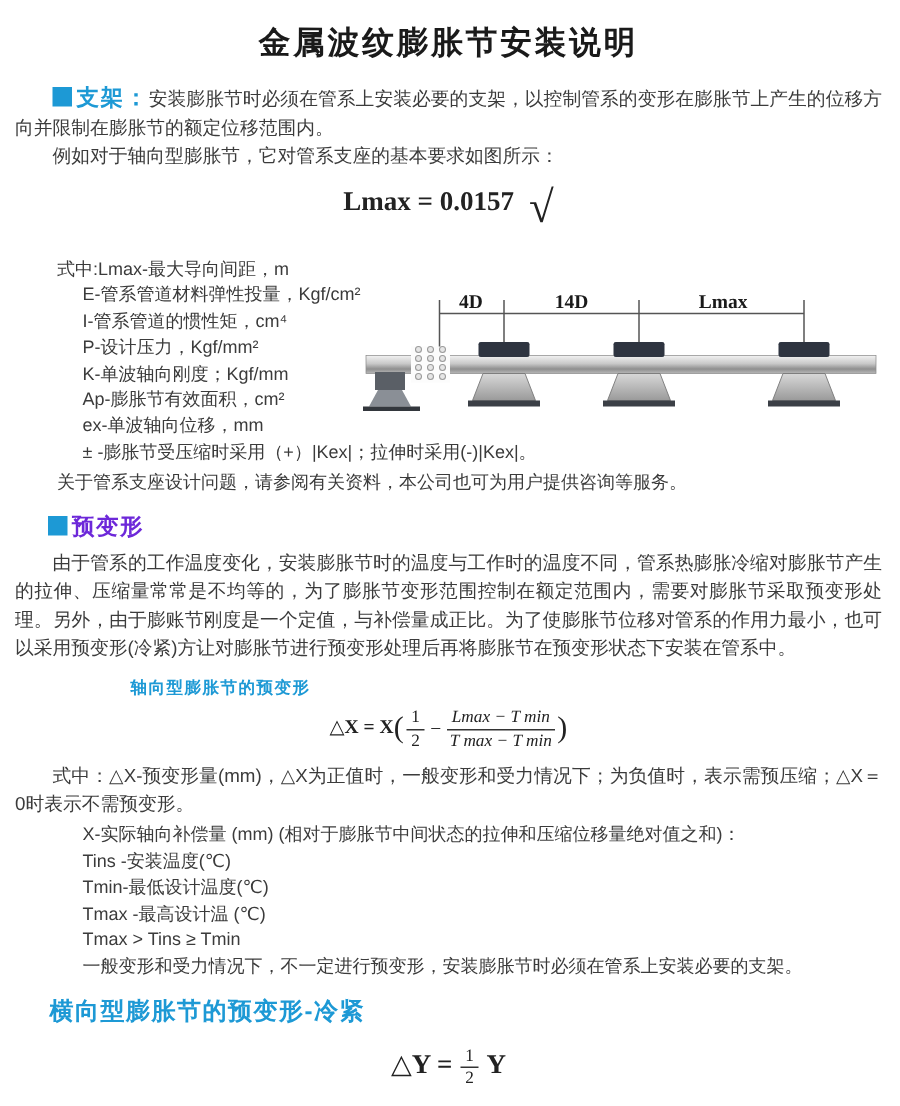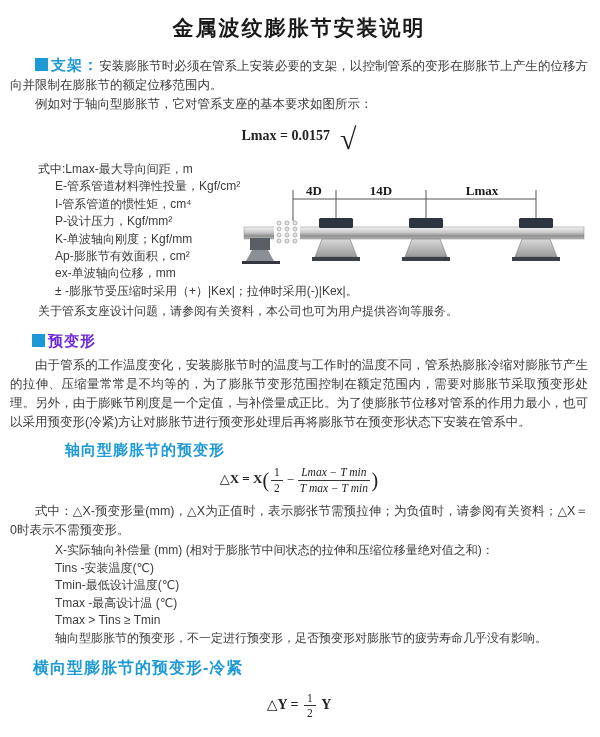--- a/index.html
+++ b/index.html
@@ -5,43 +5,43 @@
   * { margin:0; padding:0; box-sizing:border-box; }
   html,body { width:600px; height:737px; background:#ffffff; overflow:hidden; }
   body { font-family:"Liberation Sans","DejaVu Sans",sans-serif; color:#3b3b3b; }
   .page { width:600px; height:737px; padding:10px 12px 0 10px; position:relative; }
 
   .doc-title { font-size:21px; font-weight:700; color:#1a1a1a; text-align:center;
                letter-spacing:2px; margin:4px 0 14px; }
 
   .para { font-size:12.5px; line-height:19px; text-align:justify; text-indent:2em; color:#3b3b3b; }
 
-  .sec-head-inline { font-size:15px; font-weight:700; color:#1d99d5; letter-spacing:1px;font-family:Liberation Serif, serif; }
+  .sec-head-inline { font-size:15px; font-weight:700; color:#1d99d5; letter-spacing:1px; }
   .sq { display:inline-block; width:13px; height:13px; background:#1d99d5;
         margin-right:3px; vertical-align:-1px; }
   .sec-head { font-size:15px; font-weight:700; color:#6d28d9; letter-spacing:1px;
               margin:12px 0 5px 22px; }
 
-  .sub-head { font-size:15px; font-weight:700; color:#1d99d5; letter-spacing:1px;
-              margin:9px 0 6px 55px; }
+  .sub-head { font-size:11px; font-weight:700; color:#1d99d5; letter-spacing:1px;
+              margin:9px 0 6px 77px; }
   .sub-head2 { font-size:16px; font-weight:700; color:#1d99d5; letter-spacing:1px;
                margin:10px 0 4px 23px; }
 
   .formula { font-family:"Liberation Serif","DejaVu Serif",serif; color:#222;
              text-align:center; }
   .f1 { margin:7px 0 6px; }
-  .f-bold { font-weight:700; font-size:14px; }
+  .f-bold { font-weight:700; font-size:18px; }
   .radical { display:inline-flex; align-items:center; margin-left:6px; vertical-align:middle; }
   .sqrt-glyph { font-size:30px; line-height:30px; font-weight:400; transform:translateY(3px); }
   .frac-rad { display:inline-block; text-align:center; border-top:1.5px solid #333;
               font-style:italic; font-size:12px; line-height:14px; padding:2px 4px 0; margin-top:4px; }
   .frac-rad .fn { display:block; border-bottom:1px solid #333; padding:0 6px 1px; }
   .frac-rad .fd { display:block; padding-top:1px; }
 
-  .defs-row { position:relative; height:140px; margin-top:10px; }
+  .defs-row { position:relative; height:140px; margin-top:20px; }
   .defs { font-size:12px; line-height:17.4px; padding-left:28px; color:#3b3b3b; }
   .defs .item { padding-left:17px; }
   .defs .item.first { padding-left:0; }
   .note-line { font-size:12px; padding-left:28px; margin-top:2px; color:#3b3b3b; }
 
   .diagram { position:absolute; top:20px; right:0; }
 
   .f2 { margin:6px 0 8px; font-size:13px; }
   .f2 .f-bold { font-size:13px; }
   .paren { font-size:20px; vertical-align:middle; font-weight:400; }
@@ -165,29 +165,29 @@
   <h2 class="sec-head"><span class="sq"></span><span>预变形</span></h2>
 
   <p class="para">由于管系的工作温度变化，安装膨胀节时的温度与工作时的温度不同，管系热膨胀冷缩对膨胀节产生的拉伸、压缩量常常是不均等的，为了膨胀节变形范围控制在额定范围内，需要对膨胀节采取预变形处理。另外，由于膨账节刚度是一个定值，与补偿量成正比。为了使膨胀节位移对管系的作用力最小，也可以采用预变形(冷紧)方让对膨胀节进行预变形处理后再将膨胀节在预变形状态下安装在管系中。</p>
 
   <h3 class="sub-head">轴向型膨胀节的预变形</h3>
 
   <div class="formula f2">
     <span class="f-bold">△X = X</span><span class="paren">(</span><span class="frac"><span class="fn">1</span><span class="fd">2</span></span><span class="minus">−</span><span class="frac ital"><span class="fn">Lmax − T min</span><span class="fd">T max − T min</span></span><span class="paren">)</span>
   </div>
 
-  <p class="para">式中：△X-预变形量(mm)，△X为正值时，表示膨张节需预拉伸；为负值时，请参阅有关资料；△X＝0时表示不需预变形。</p>
+  <p class="para">式中：△X-预变形量(mm)，△X为正值时，一般变形和受力情况下；为负值时，表示需预压缩；△X＝0时表示不需预变形。</p>
 
   <div class="sub-items">
     <p class="sitem">X-实际轴向补偿量 (mm) (相对于膨胀节中间状态的拉伸和压缩位移量绝对值之和)：</p>
     <p class="sitem">Tins -安装温度(℃)</p>
     <p class="sitem">Tmin-最低设计温度(℃)</p>
     <p class="sitem">Tmax -最高设计温 (℃)</p>
     <p class="sitem">Tmax &gt; Tins ≥ Tmin</p>
-    <p class="sitem">轴向型膨胀节的预变形，不一定进行预变形，足否预变形对膨胀节的疲劳寿命几乎没有影响。</p>
+    <p class="sitem">一般变形和受力情况下，不一定进行预变形，安装膨胀节时必须在管系上安装必要的支架。</p>
   </div>
 
   <h3 class="sub-head2">横向型膨胀节的预变形-冷紧</h3>
 
   <div class="formula f3">
     <span class="f-bold">△Y =</span>
     <span class="frac"><span class="fn">1</span><span class="fd">2</span></span>
     <span class="f-bold">Y</span>
   </div>
 

